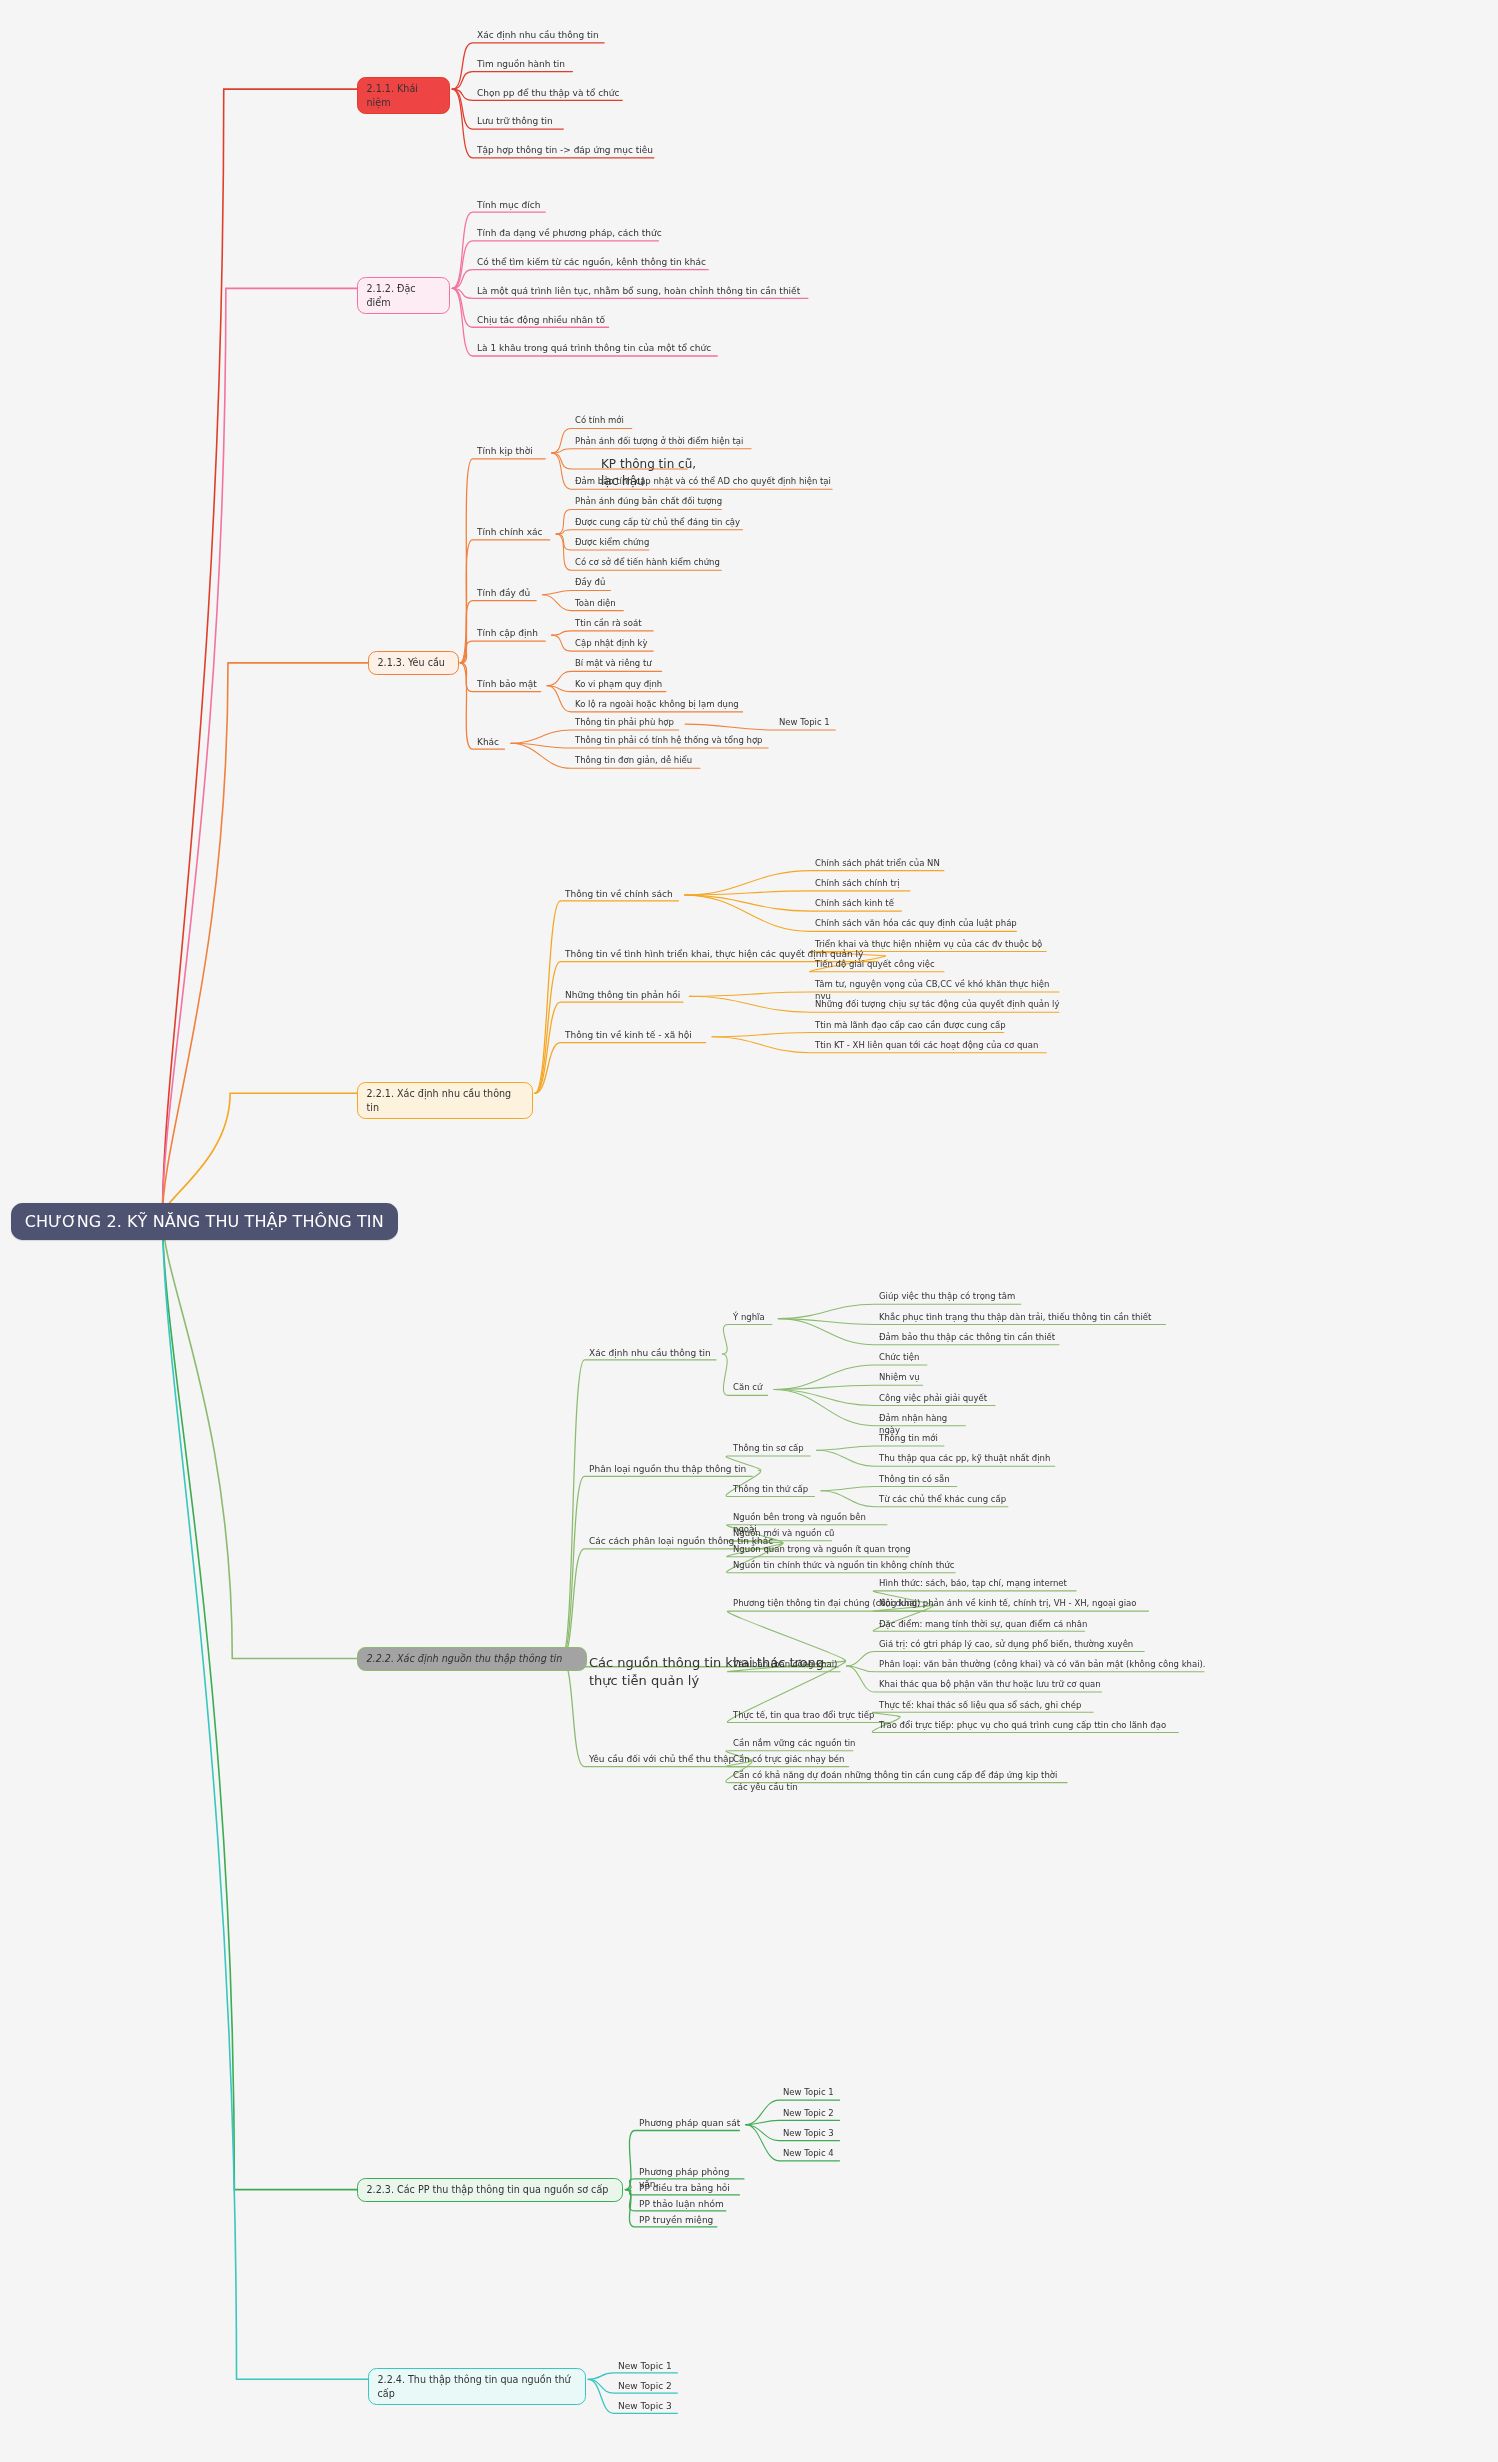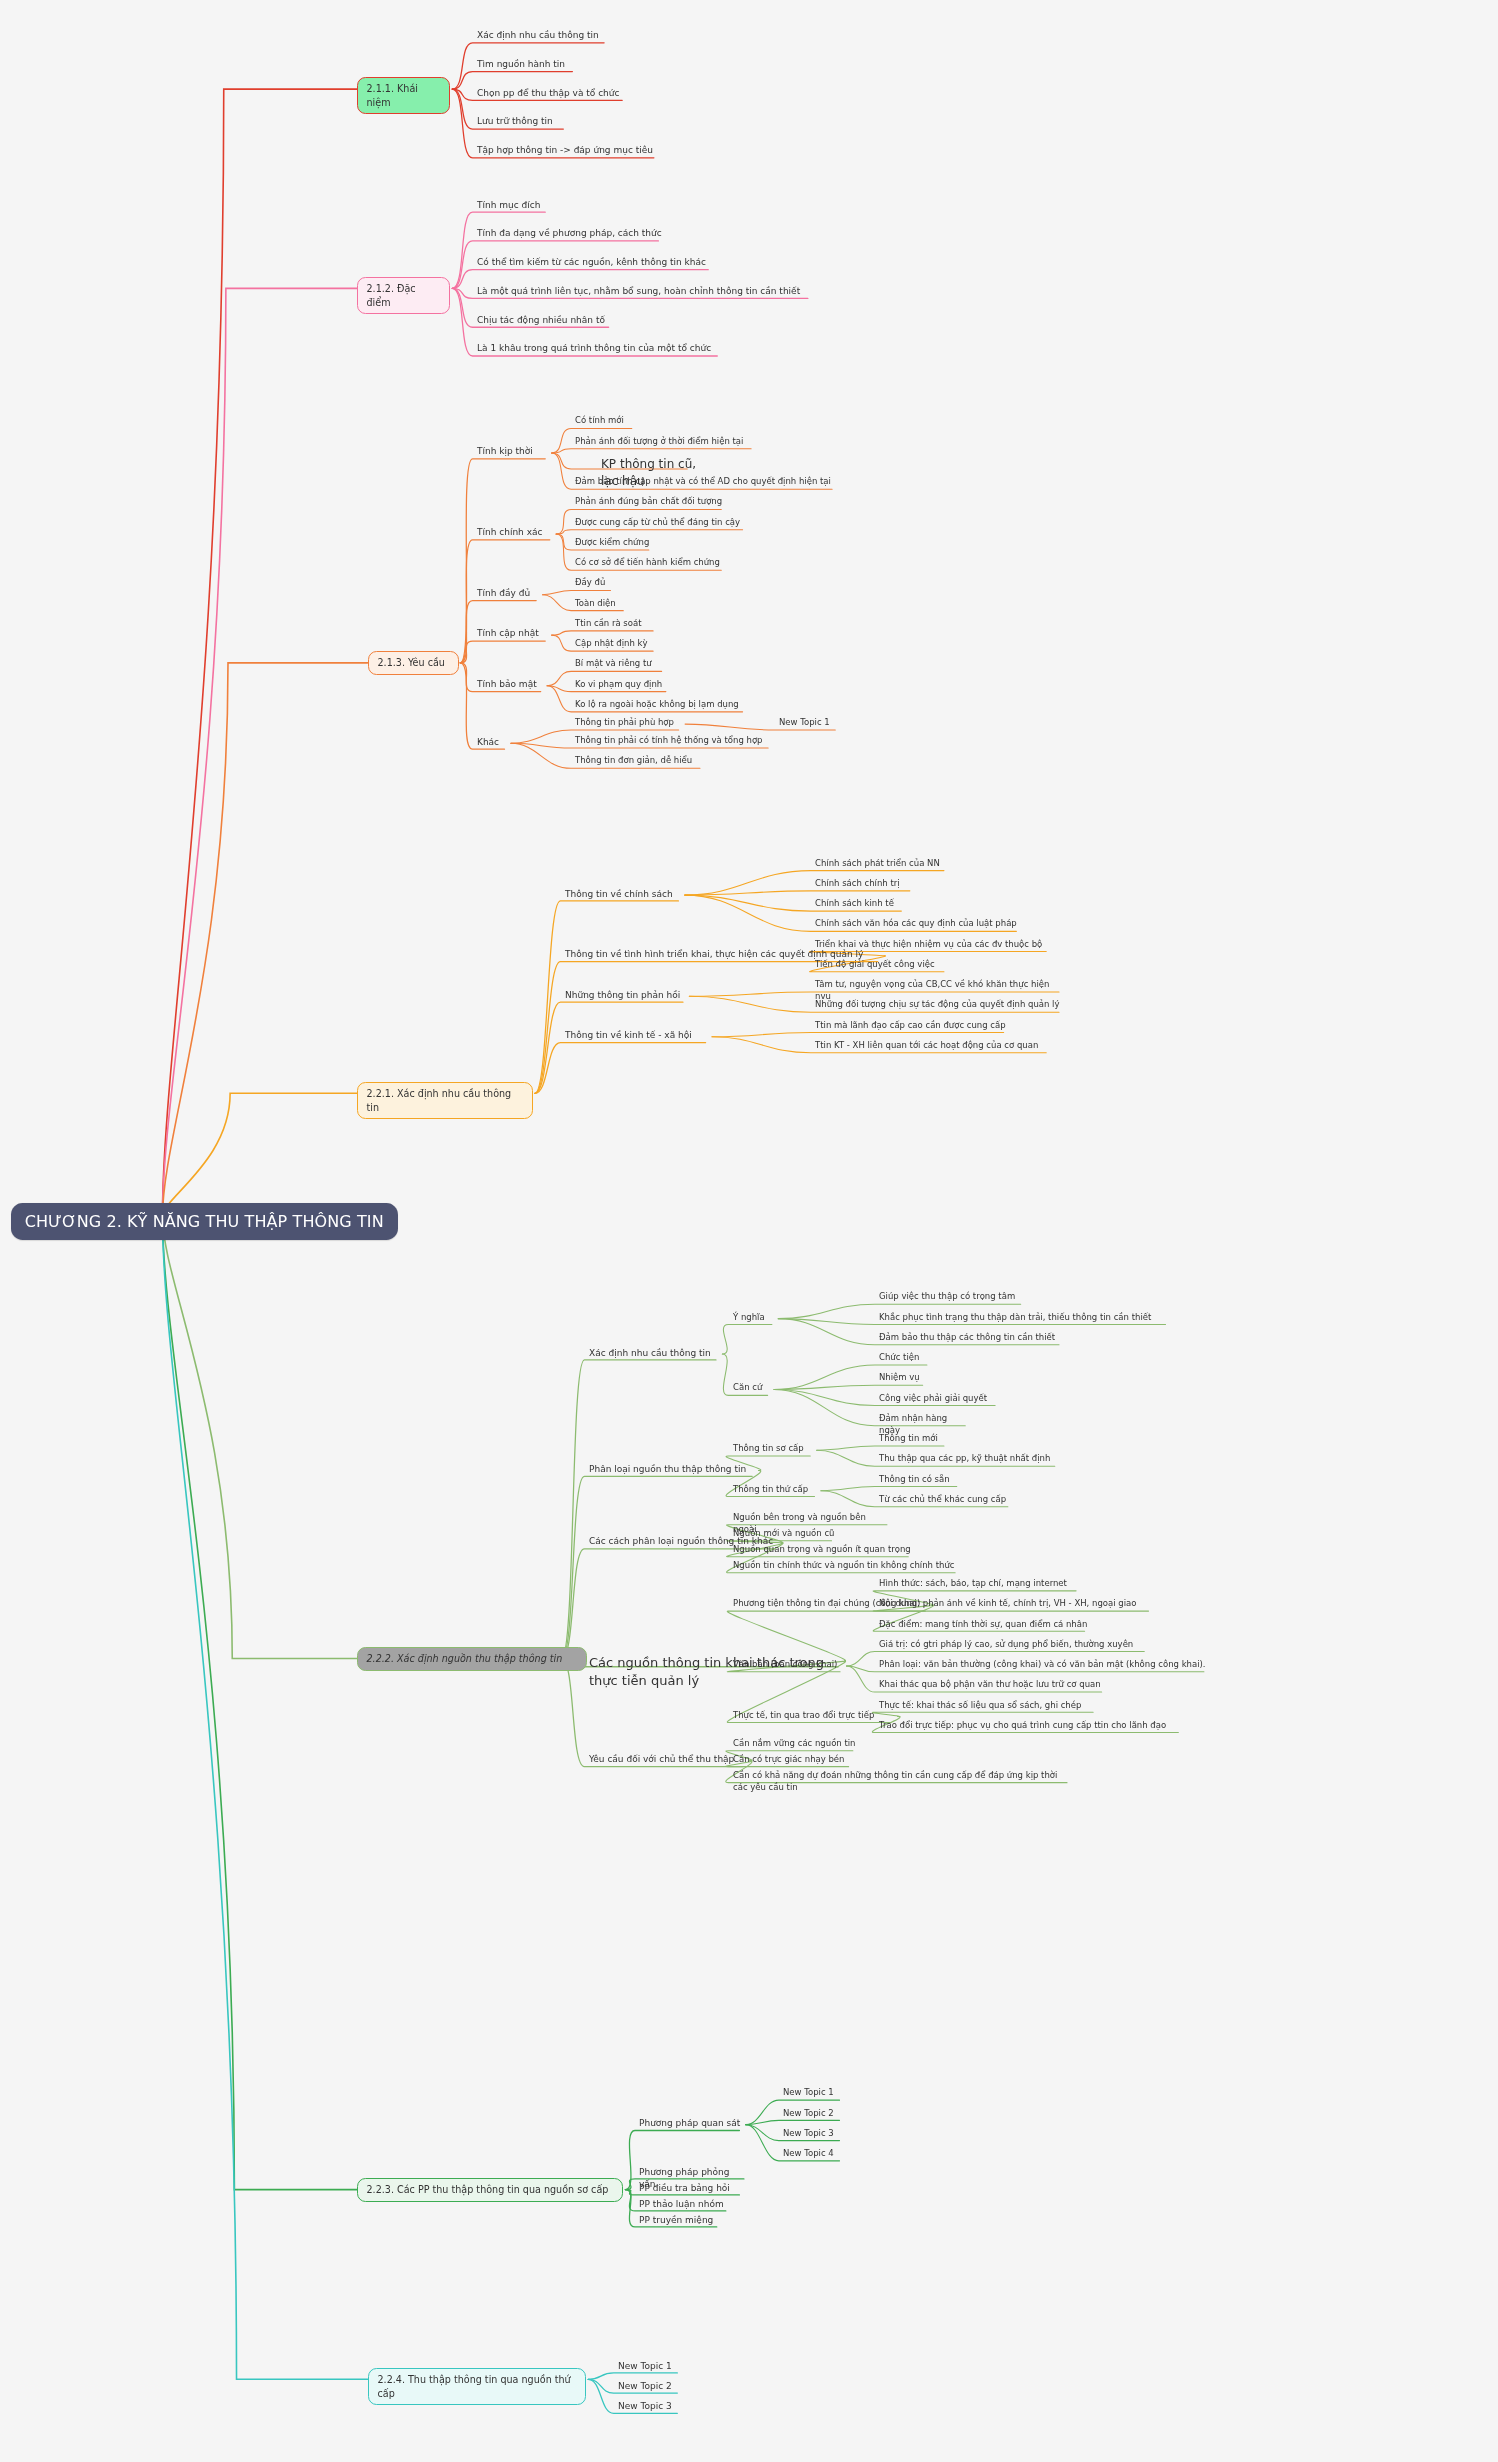--- a/index.html
+++ b/index.html
@@ -154,21 +154,21 @@
       <path d="M 1174 4110 C 1200 4110, 1166 4090, 1192 4090 L 1396.5 4090" stroke="#3cab52" stroke-width="2.4" fill="none" stroke-linecap="round"></path>
       <path d="M 1174 4110 C 1200 4110, 1166 4120, 1192 4120 L 1388 4120" stroke="#3cab52" stroke-width="2.4" fill="none" stroke-linecap="round"></path>
       <path d="M 1174 4110 C 1200 4110, 1166 4150, 1192 4150 L 1362.5 4150" stroke="#3cab52" stroke-width="2.4" fill="none" stroke-linecap="round"></path>
       <path d="M 1174 4110 C 1200 4110, 1166 4180, 1192 4180 L 1345.5 4180" stroke="#3cab52" stroke-width="2.4" fill="none" stroke-linecap="round"></path>
       <path d="M 305 2283 C 305 2610.45, 444 3265.35, 444 4466 L 690 4466" stroke="#38c6c0" stroke-width="3" fill="none" stroke-linecap="round"></path>
       <path d="M 1104 4466 C 1130 4466, 1126 4454, 1152 4454 L 1271.5 4454" stroke="#38c6c0" stroke-width="2.4" fill="none" stroke-linecap="round"></path>
       <path d="M 1104 4466 C 1130 4466, 1126 4492, 1152 4492 L 1271.5 4492" stroke="#38c6c0" stroke-width="2.4" fill="none" stroke-linecap="round"></path>
       <path d="M 1104 4466 C 1130 4466, 1126 4530, 1152 4530 L 1271.5 4530" stroke="#38c6c0" stroke-width="2.4" fill="none" stroke-linecap="round"></path>
     </svg>
   <div id="nodes">
-      <div class="node lvl1" style="left: 357px; top: 77px; width: 93px; background: #86efac; border-color: rgb(224, 62, 45); color: rgb(51, 51, 51);">2.1.1. Khái niệm</div>
+      <div class="node lvl1" style="left: 357px; top: 77px; width: 93px; background: #ef4444; border-color: rgb(224, 62, 45); color: rgb(51, 51, 51);">2.1.1. Khái niệm</div>
       <div class="node lvl2" style="left: 477px; top: 29px; width: 132px; font-size: 9px;">Xác định nhu cầu thông tin</div>
       <div class="node lvl2" style="left: 477px; top: 58px; width: 100px; font-size: 9px;">Tìm nguồn hành tin</div>
       <div class="node lvl2" style="left: 477px; top: 87px; width: 150px; font-size: 9px;">Chọn pp để thu thập và tổ chức</div>
       <div class="node lvl2" style="left: 477px; top: 115px; width: 91px; font-size: 9px;">Lưu trữ thông tin</div>
       <div class="node lvl2" style="left: 477px; top: 144px; width: 181px; font-size: 9px;">Tập hợp thông tin -&gt; đáp ứng mục tiêu</div>
       <div class="node lvl1" style="left: 357px; top: 277px; width: 93px; background: rgb(253, 236, 243); border-color: rgb(244, 114, 160); color: rgb(51, 51, 51);">2.1.2. Đặc điểm</div>
       <div class="node lvl2" style="left: 477px; top: 199px; width: 73px; font-size: 9px;">Tính mục đích</div>
       <div class="node lvl2" style="left: 477px; top: 227px; width: 186px; font-size: 9px;">Tính đa dạng về phương pháp, cách thức</div>
       <div class="node lvl2" style="left: 477px; top: 256px; width: 236px; font-size: 9px;">Có thể tìm kiếm từ các nguồn, kênh thông tin khác</div>
       <div class="node lvl2" style="left: 477px; top: 285px; width: 335px; font-size: 9px;">Là một quá trình liên tục, nhằm bổ sung, hoàn chỉnh thông tin cần thiết</div>
@@ -181,21 +181,21 @@
       <div class="node lvl3" style="left: 575px; top: 456px; width: 116px; font-size: 12px; margin-left: 26px;">KP thông tin cũ, lạc hậu</div>
       <div class="node lvl3" style="left: 575px; top: 476px; width: 261px; font-size: 8.5px;">Đảm bảo tính cập nhật và có thể AD cho quyết định hiện tại</div>
       <div class="node lvl2" style="left: 477px; top: 526px; width: 77px; font-size: 9px;">Tính chính xác</div>
       <div class="node lvl3" style="left: 575px; top: 496px; width: 150px; font-size: 8.5px;">Phản ánh đúng bản chất đối tượng</div>
       <div class="node lvl3" style="left: 575px; top: 517px; width: 172px; font-size: 8.5px;">Được cung cấp từ chủ thể đáng tin cậy</div>
       <div class="node lvl3" style="left: 575px; top: 537px; width: 78px; font-size: 8.5px;">Được kiểm chứng</div>
       <div class="node lvl3" style="left: 575px; top: 557px; width: 150px; font-size: 8.5px;">Có cơ sở để tiến hành kiểm chứng</div>
       <div class="node lvl2" style="left: 477px; top: 587px; width: 64px; font-size: 9px;">Tính đầy đủ</div>
       <div class="node lvl3" style="left: 575px; top: 577px; width: 39px; font-size: 8.5px;">Đầy đủ</div>
       <div class="node lvl3" style="left: 575px; top: 598px; width: 52px; font-size: 8.5px;">Toàn diện</div>
-      <div class="node lvl2" style="left: 477px; top: 627px; width: 73px; font-size: 9px;">Tính cập nhật</div>
+      <div class="node lvl2" style="left: 477px; top: 627px; width: 73px; font-size: 9px;">Tính cập định</div>
       <div class="node lvl3" style="left: 575px; top: 618px; width: 82px; font-size: 8.5px;">Ttin cần rà soát</div>
       <div class="node lvl3" style="left: 575px; top: 638px; width: 82px; font-size: 8.5px;">Cập nhật định kỳ</div>
       <div class="node lvl2" style="left: 477px; top: 678px; width: 68px; font-size: 9px;">Tính bảo mật</div>
       <div class="node lvl3" style="left: 575px; top: 658px; width: 91px; font-size: 8.5px;">Bí mật và riêng tư</div>
       <div class="node lvl3" style="left: 575px; top: 679px; width: 95px; font-size: 8.5px;">Ko vi phạm quy định</div>
       <div class="node lvl3" style="left: 575px; top: 699px; width: 172px; font-size: 8.5px;">Ko lộ ra ngoài hoặc không bị lạm dụng</div>
       <div class="node lvl2" style="left: 477px; top: 736px; width: 32px; font-size: 9px;">Khác</div>
       <div class="node lvl3" style="left: 575px; top: 717px; width: 108px; font-size: 8.5px;">Thông tin phải phù hợp</div>
       <div class="node lvl3" style="left: 779px; top: 717px; width: 61px; font-size: 8.5px;">New Topic 1</div>
       <div class="node lvl3" style="left: 575px; top: 735px; width: 197px; font-size: 8.5px;">Thông tin phải có tính hệ thống và tổng hợp</div>

